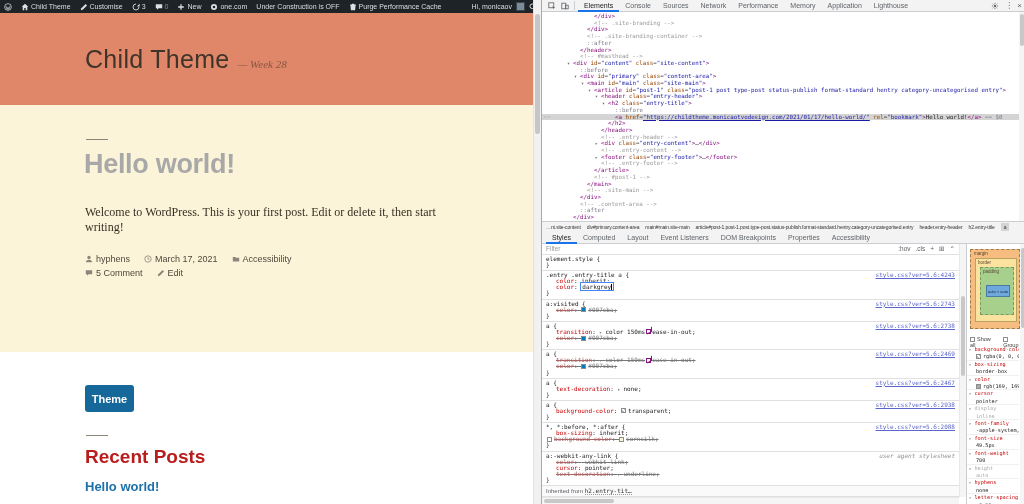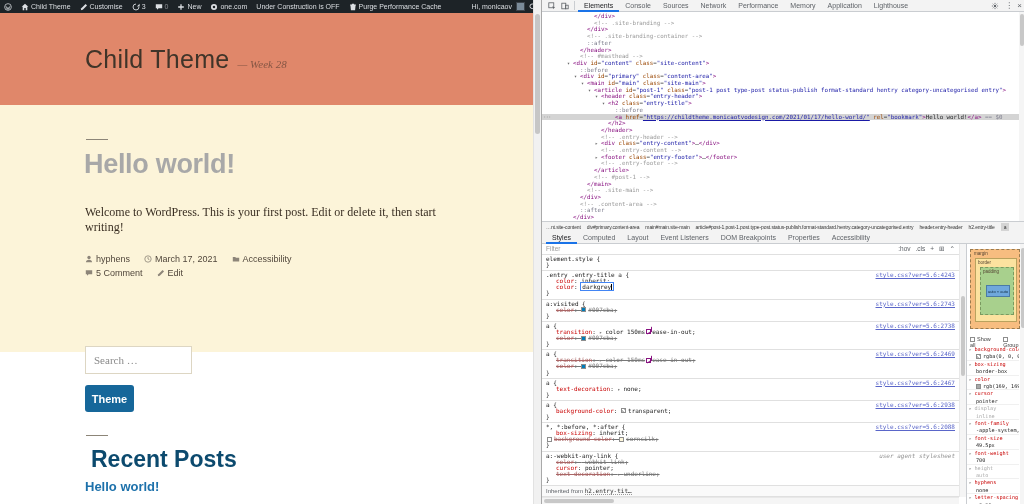--- a/index.html
+++ b/index.html
@@ -25,21 +25,21 @@
   #post-title{position:absolute;left:84px;top:44px;font-size:27px;font-weight:700;color:#a8a8a8;letter-spacing:-.3px}
   #post-body{position:absolute;left:85px;top:100px;width:370px;font-family:"Liberation Serif",serif;font-size:12px;color:#3a2f23}
   .meta-row{position:absolute;left:85px;display:flex;gap:14px;font-size:9px;color:#51473c}
   .meta-item{display:inline-flex;align-items:center;gap:3px;cursor:pointer}
   .meta-item .icn{color:#8d8579}
   #search-input{position:absolute;left:85px;top:241px;width:107px;height:28px;background:#fff;border:1px solid #ddd6c3;
     font-family:"Liberation Serif",serif;font-size:11px;color:#555;padding:0 8px}
   #search-input::placeholder{color:#8a8a8a}
   #search-btn{position:absolute;left:85px;top:280px;width:49px;height:27px;background:#16679a;color:#fff;border:0;
     border-radius:3px;font-size:11px;font-weight:700;cursor:pointer}
-  #recent-heading{position:absolute;left:91px;top:341px;font-size:23px;font-weight:800;color:#0c4a6e}
+  #recent-heading{position:absolute;left:85px;top:341px;font-size:19px;font-weight:800;color:#b91c1c}
   #recent-link{position:absolute;left:85px;top:374px;font-size:13px;font-weight:700;color:#1d71ab;text-decoration:none;cursor:pointer}
   #page-scrollbar{position:absolute;left:533px;top:0;width:8px;height:504px;background:#f1f1f1;border-left:1px solid #e2e2e2;z-index:6}
   #page-scroll-thumb{position:absolute;left:1px;top:14px;width:5px;height:120px;background:#c6c6c6;border-radius:3px}
 
   
   #devtools{position:absolute;left:541px;top:0;width:483px;height:504px;background:#fff;border-left:1px solid #a9a9a9;font-size:7px;color:#333}
   #dt-tabbar{position:absolute;left:0;top:0;width:483px;height:12px;background:#f3f3f3;border-bottom:1px solid #cacdd1;
     display:flex;align-items:center;padding:0 3px;gap:0}
   .dt-toolicon{width:13px;height:11px;display:inline-flex;align-items:center;justify-content:center;color:#5f6368;cursor:pointer}
   .dt-toolicon svg{width:8px;height:8px;fill:none;stroke:currentColor;stroke-width:1}
@@ -256,21 +256,20 @@
           </span>
           <span class="meta-item">
             <span class="icn ">
               <svg viewBox="0 0 10 10">
                 <path d="M1 9l.6-2.4L7 1.2l1.8 1.8L3.4 8.4z"></path>
               </svg>
             </span>
             <span>Edit</span>
           </span>
         </div>
-      <input id="search-input" type="text" placeholder="Search …" style="">
       <button id="search-btn">Theme</button>
       <div class="divider" style="top:330px"></div>
       <div id="recent-heading">Recent Posts</div>
       <a id="recent-link">Hello world!</a>
     </div>
 
     <div id="page-scrollbar">
       <div id="page-scroll-thumb"></div>
     </div>
   </div>

